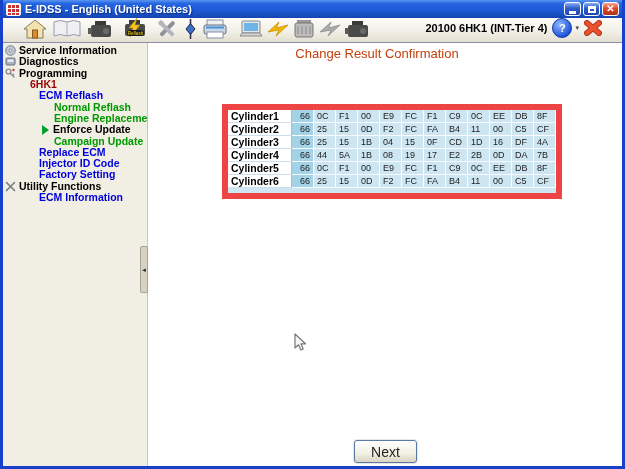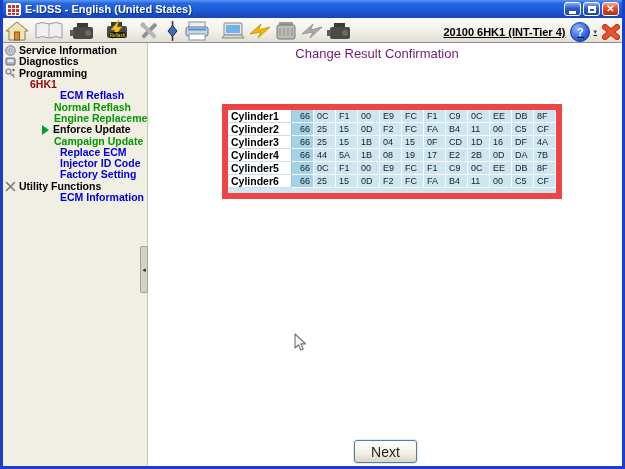--- a/index.html
+++ b/index.html
@@ -17,56 +17,56 @@
               white-space:nowrap;overflow:hidden;}
   .win-btns{display:flex;gap:2px;}
   .wbtn{width:17px;height:14px;border:1px solid #fff;border-radius:3px;box-sizing:border-box;
         display:flex;align-items:center;justify-content:center;cursor:default;}
   .wbtn.bluish{background:linear-gradient(180deg,#8AACF4,#2E5BC8 45%,#1E46A8);}
   .wbtn.reddish{background:linear-gradient(180deg,#F5A898,#E0492C 45%,#B03018);}
   .wbtn .glyph-min{width:7px;height:3px;background:#fff;margin-top:6px;}
   .wbtn .glyph-max{width:8px;height:7px;border:2px solid #fff;border-top-width:3px;box-sizing:border-box;}
   .wbtn .glyph-close{color:#fff;font-size:10px;font-weight:bold;line-height:1;}
   
-  .toolbar{height:24px;display:flex;align-items:flex-end;padding:0 2px;
+  .toolbar{height:24px;display:flex;align-items:flex-start;padding:0 20px;
            background:linear-gradient(180deg,#FDFCF9 0%,#F2F0E8 55%,#E2DFD0 100%);
-           border-bottom:1px solid #8E8EAC;box-shadow:0 1px 0 #C9C9DB;position:relative;text-decoration:underline;}
+           border-bottom:1px solid #8E8EAC;box-shadow:0 1px 0 #C9C9DB;position:relative;}
   .tb-group{display:flex;align-items:center;gap:5px;}
   .tb-status{display:flex;align-items:center;gap:3px;margin-left:10px;}
   .tb-icon{display:flex;align-items:center;justify-content:center;height:22px;}
   .toolbar-right{margin-left:auto;display:flex;align-items:center;gap:5px;}
   .model-label{font-size:11px;font-weight:bold;color:#000;white-space:nowrap;}
   .help-btn{width:18px;height:18px;border-radius:50%;border:1px solid #0A3AA8;
             background:radial-gradient(circle at 35% 30%,#8FB6FF,#1B4FD8 75%);
             color:#fff;font-size:11px;font-weight:bold;display:flex;align-items:center;justify-content:center;}
   .help-caret{font-size:7px;color:#444;margin-left:-2px;}
   
   .content{display:flex;height:423px;}
   .sidebar{width:145px;background:#F1EFE3;border-right:1px solid #C9C6B6;position:relative;
            padding-top:2px;box-sizing:border-box;flex:none;}
   .tree-item{height:11.3px;display:flex;align-items:center;white-space:nowrap;
              font-size:10.5px;font-weight:bold;line-height:11px;}
   .tree-item .ticon{width:11px;height:11px;margin:0 3px 0 2px;flex:none;}
   .ti-l0{padding-left:0;}
   .ti-l1{padding-left:27px;}
-  .ti-l2{padding-left:57px;}
+  .ti-l2{padding-left:36px;}
   .ti-l3{padding-left:51px;}
   .ti-l3.selected{padding-left:39px;}
   .sel-arrow{width:0;height:0;border-left:7px solid #00A030;border-top:5px solid transparent;
              border-bottom:5px solid transparent;margin-right:4px;}
   .c-black{color:#000;}
   .c-maroon{color:#990000;text-align:center;}
   .c-blue{color:#0000DD;}
   .c-green{color:#009900;}
   .splitter{position:absolute;right:-1px;top:203px;width:8px;height:47px;background:#D6D2C2;
             border:1px solid #A6A294;border-radius:2px;display:flex;align-items:center;justify-content:center;
             font-size:7px;color:#222;box-sizing:border-box;}
   .main{flex:1;position:relative;background:#fff;}
   .page-title{position:absolute;top:3px;left:0;right:16px;text-align:center;
-              font-size:13px;color:#701a75;}
+              font-size:13px;color:#c2410c;}
   
   .cyl-table{position:absolute;left:74px;top:61px;border:6px solid #ef4444;background:#CDE6F2;}
   .cyl-row{display:flex;height:13px;}
   .cyl-label{width:64px;flex:none;background:#fff;font-weight:bold;font-size:10.5px;color:#000;
              padding-left:3px;line-height:13px;border-right:1px solid #9CC2DA;border-bottom:1px solid #CFDEE8;
              box-sizing:border-box;}
   .cyl-cell{width:22px;flex:none;font-size:9px;color:#222;padding-left:3px;line-height:12px;
             background:#CDE6F2;border-right:1px solid #FAFDFF;border-bottom:1px solid #FAFDFF;
             box-sizing:border-box;}
   .cyl-cell.first{background:#A4D2E6;padding-left:8px;}

